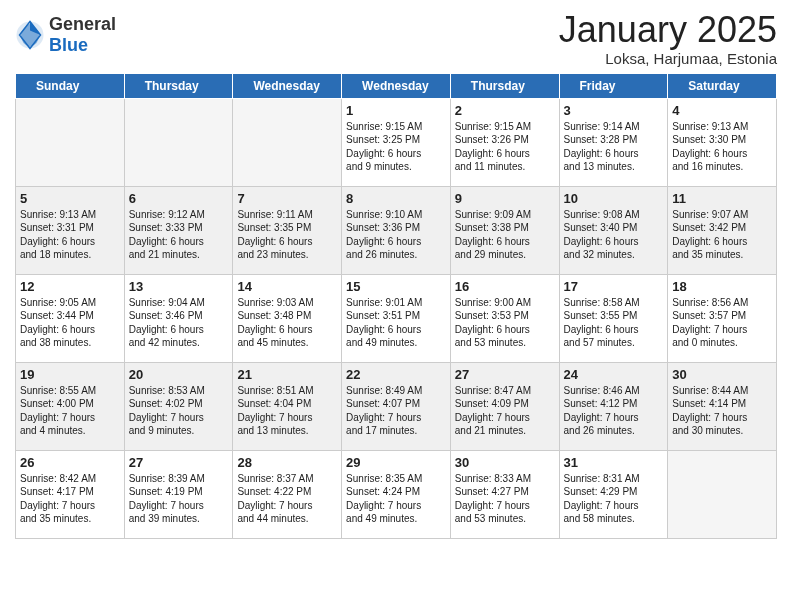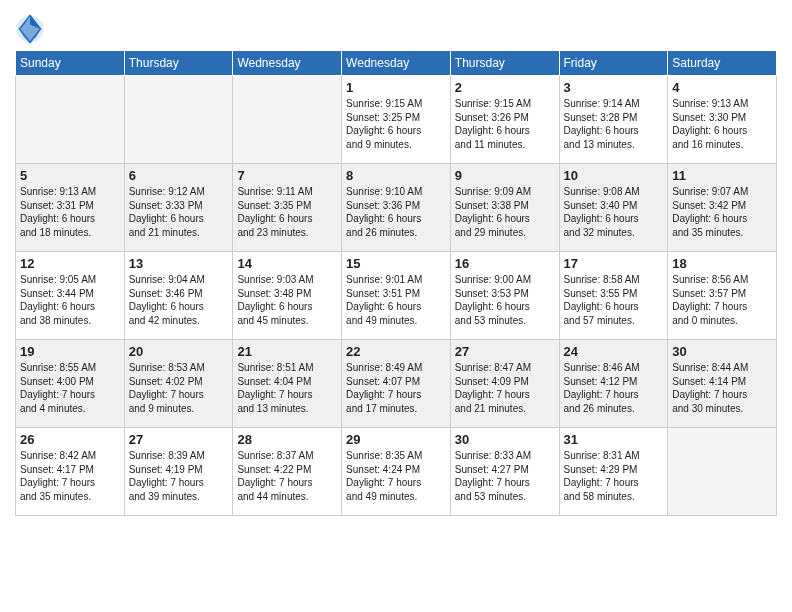--- a/index.html
+++ b/index.html
@@ -51,22 +51,22 @@
     }
     .calendar-table {
       width: 100%;
       border-collapse: collapse;
       table-layout: fixed;
     }
     .calendar-table th {
       background-color: #2a6db5;
       color: #fff;
       font-size: 12px;
-      font-weight: normal;
-      padding: 5px 4px;
+      font-weight: bold;
+      padding: 5px 20px;
       text-align: left;
       border: 1px solid #fff;
     }
     .calendar-table td {
       border: 1px solid #ccc;
       vertical-align: top;
       padding: 4px 4px 6px 4px;
       font-size: 10.5px;
       color: #222;
       height: 88px;
@@ -97,20 +97,28 @@
 <body>
 
 <div class="header">
   <div class="logo">
     <svg class="logo-icon" viewBox="0 0 40 40">
       <circle cx="20" cy="20" r="18" fill="#1a6bbf" opacity="0.15"></circle>
       <path d="M20 5 Q32 12 32 20 Q32 32 20 36 Q8 32 8 20 Q8 12 20 5Z" fill="#1a6bbf" opacity="0.5"></path>
       <path d="M20 2 L34 20 L20 38 L6 20 Z" fill="none" stroke="#1a6bbf" stroke-width="2"></path>
       <polygon points="20,2 34,20 20,14" fill="#1a6bbf"></polygon>
     </svg>
+    <div>
+      <span class="logo-text-general">General</span><br>
+      <span class="logo-text-blue">Blue</span>
+    </div>
+  </div>
+  <div class="title-block">
+    <div class="month-title">January 2025</div>
+    <div class="location-title">Loksa, Harjumaa, Estonia</div>
   </div>
 </div>
 
 <table class="calendar-table">
   <thead>
     <tr>
     <th>Sunday</th>
         <th>Thursday</th>
         <th>Wednesday</th>
         <th>Wednesday</th>

